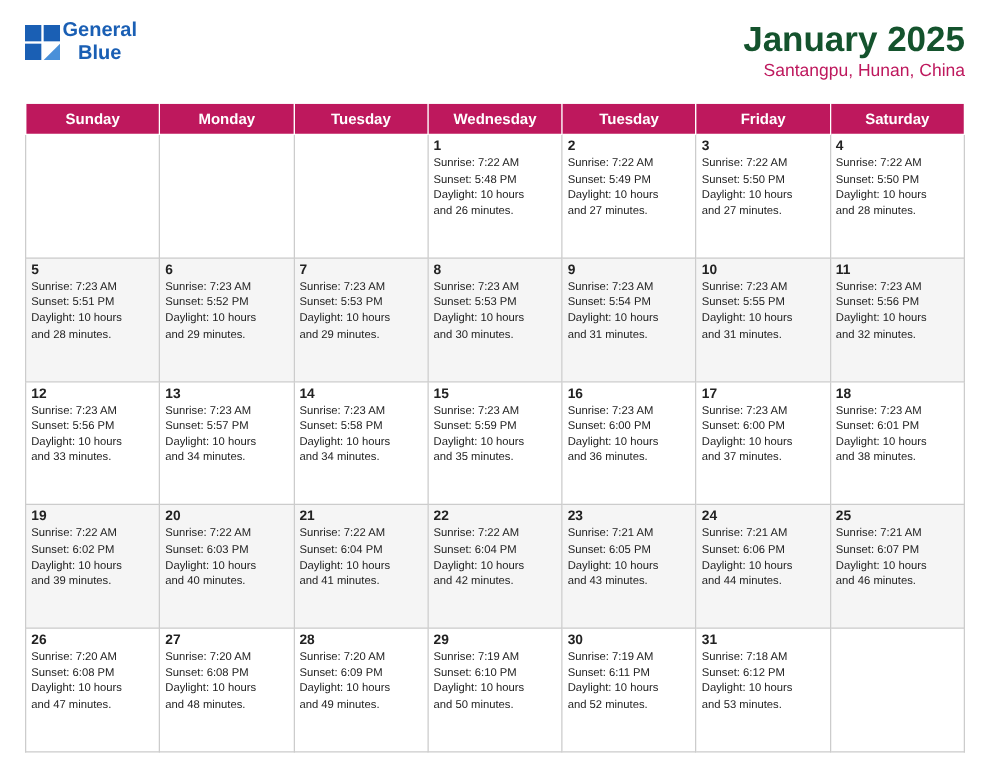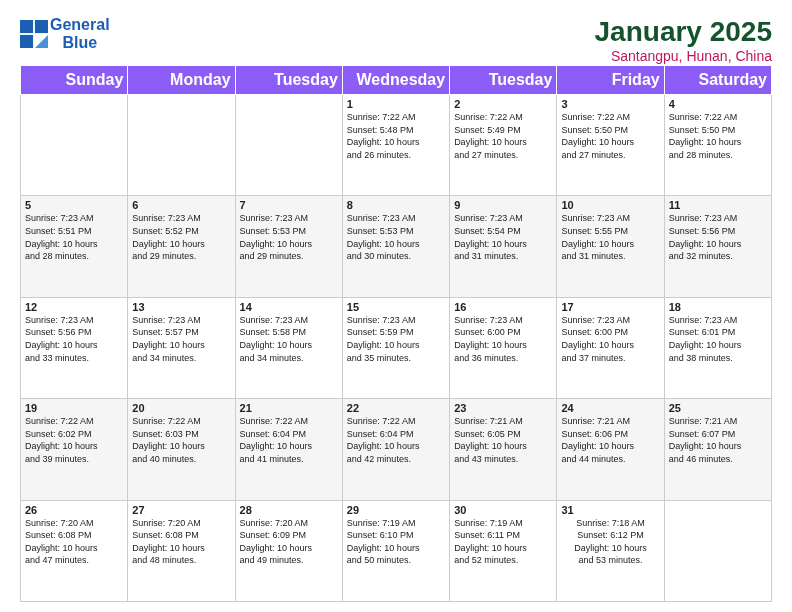--- a/index.html
+++ b/index.html
@@ -14,21 +14,21 @@
       width: 792px;
       height: 612px;
       padding: 16px 20px 10px 20px;
       display: flex;
       flex-direction: column;
     }
     .header {
       display: flex;
       justify-content: space-between;
       align-items: flex-start;
-      margin-bottom: 1px;
+      margin-bottom: 18px;
     }
     .logo {
       display: flex;
       align-items: center;
     }
     .logo-icon {
       width: 28px;
       height: 28px;
       margin-right: 2px;
       position: relative;
@@ -44,26 +44,26 @@
     .subtitle {
       font-size: 14px;
       color: #be185d;
     }
     .calendar {
       width: 100%;
       border-collapse: collapse;
       flex: 1;
     }
     .calendar th {
-      background-color: #8b5cf6;
+      background-color: #be185d;
       color: #fff;
-      font-size: 16px;
+      font-size: 12px;
       font-weight: bold;
       padding: 5px 4px;
-      text-align: right;
+      text-align: center;
       border: 1px solid #fff;
     }
     .calendar td {
       border: 1px solid #ccc;
       vertical-align: top;
       padding: 3px 4px;
       font-size: 9.5px;
       color: #222;
       background: #fff;
       width: calc(100% / 7);
@@ -339,21 +339,21 @@
           </td>
           <td>
             <div class="day-num">30</div>
             <div class="day-detail" style="white-space: pre-line;">Sunrise: 7:19 AM
 Sunset: 6:11 PM
 Daylight: 10 hours
 and 52 minutes.</div>
           </td>
           <td>
             <div class="day-num">31</div>
-            <div class="day-detail" style="white-space: pre-line; text-align: center;">Sunrise: 7:18 AM
+            <div class="day-detail" style="white-space: pre-line;">Sunrise: 7:18 AM
 Sunset: 6:12 PM
 Daylight: 10 hours
 and 53 minutes.</div>
           </td>
           <td class="empty-cell"></td>
         </tr>
       </tbody>
   </table>
 </div>
 

